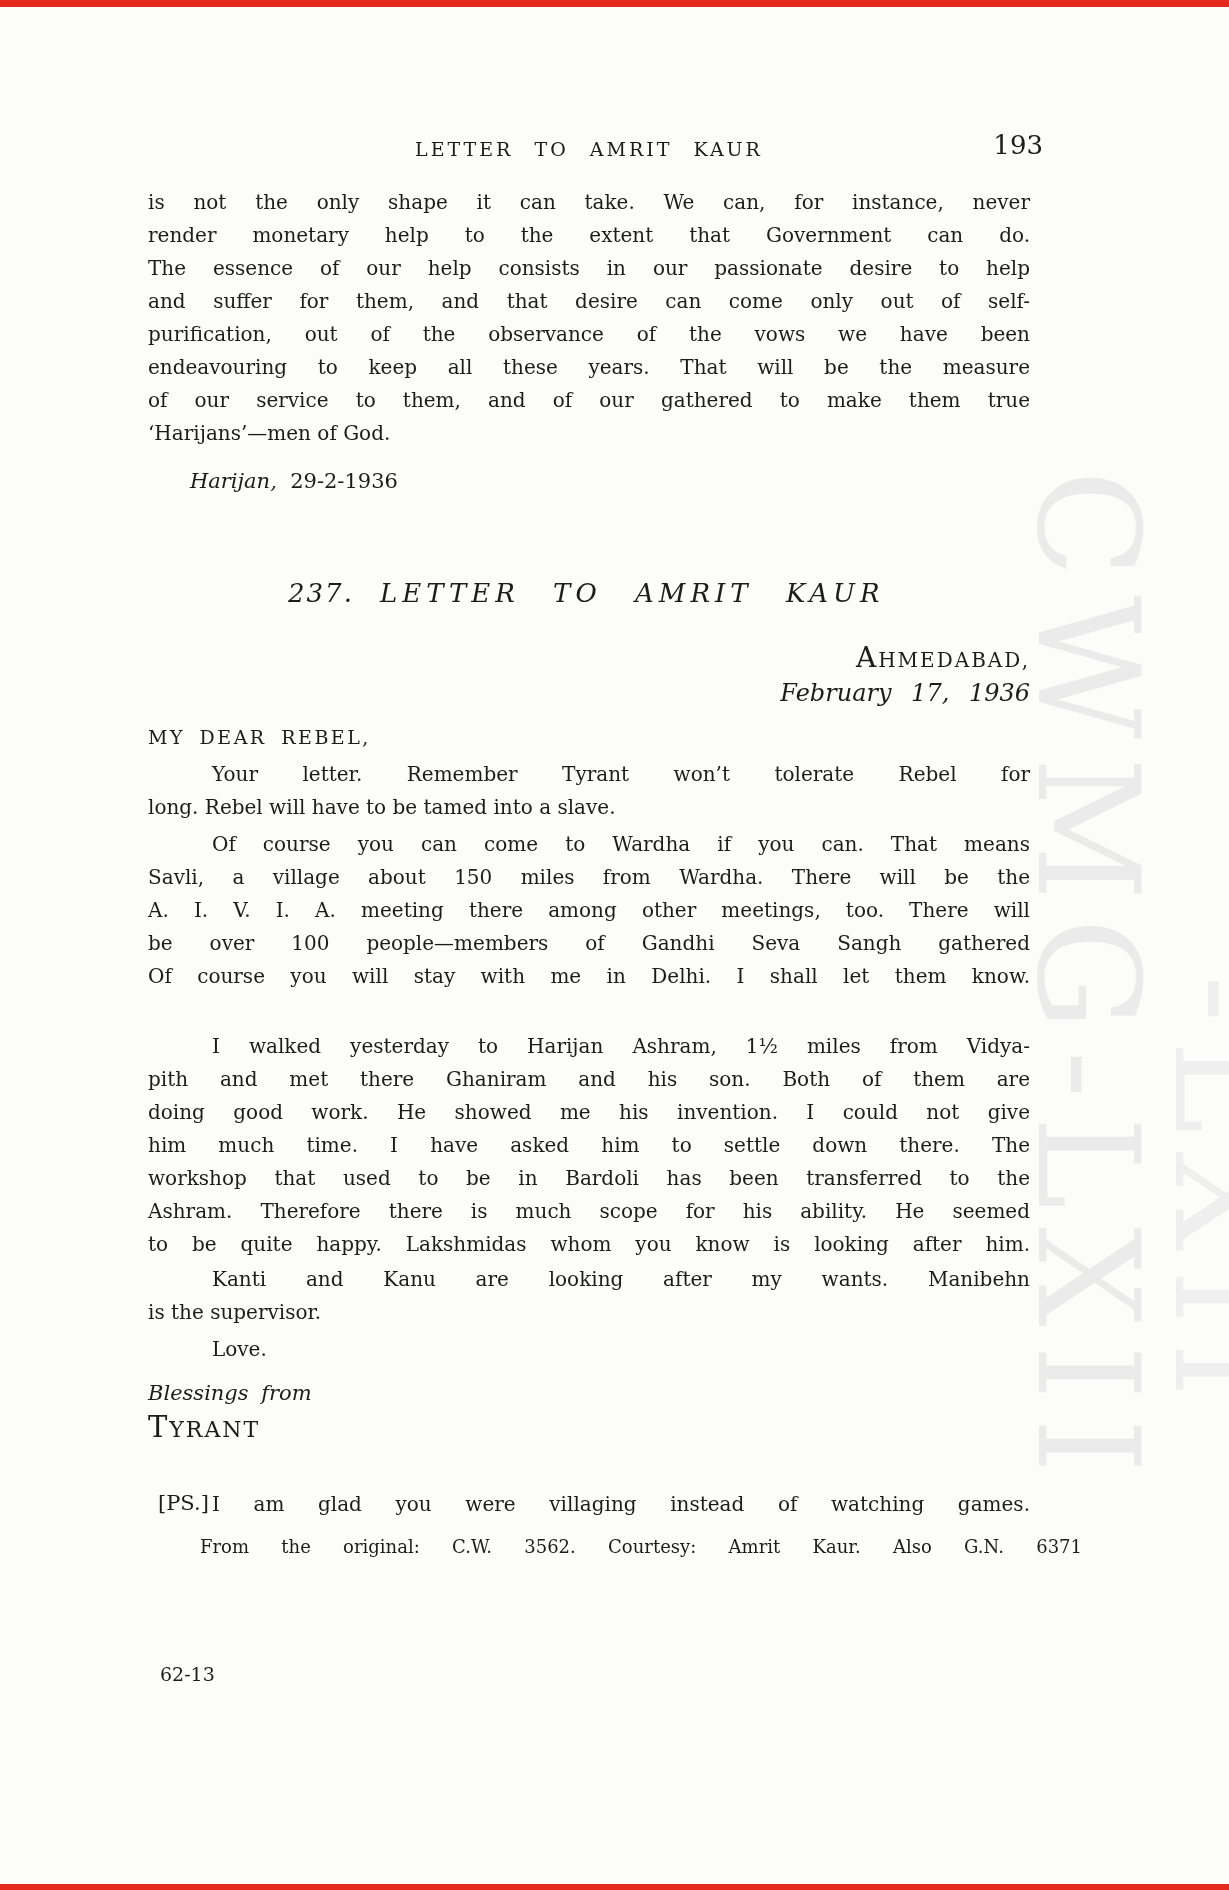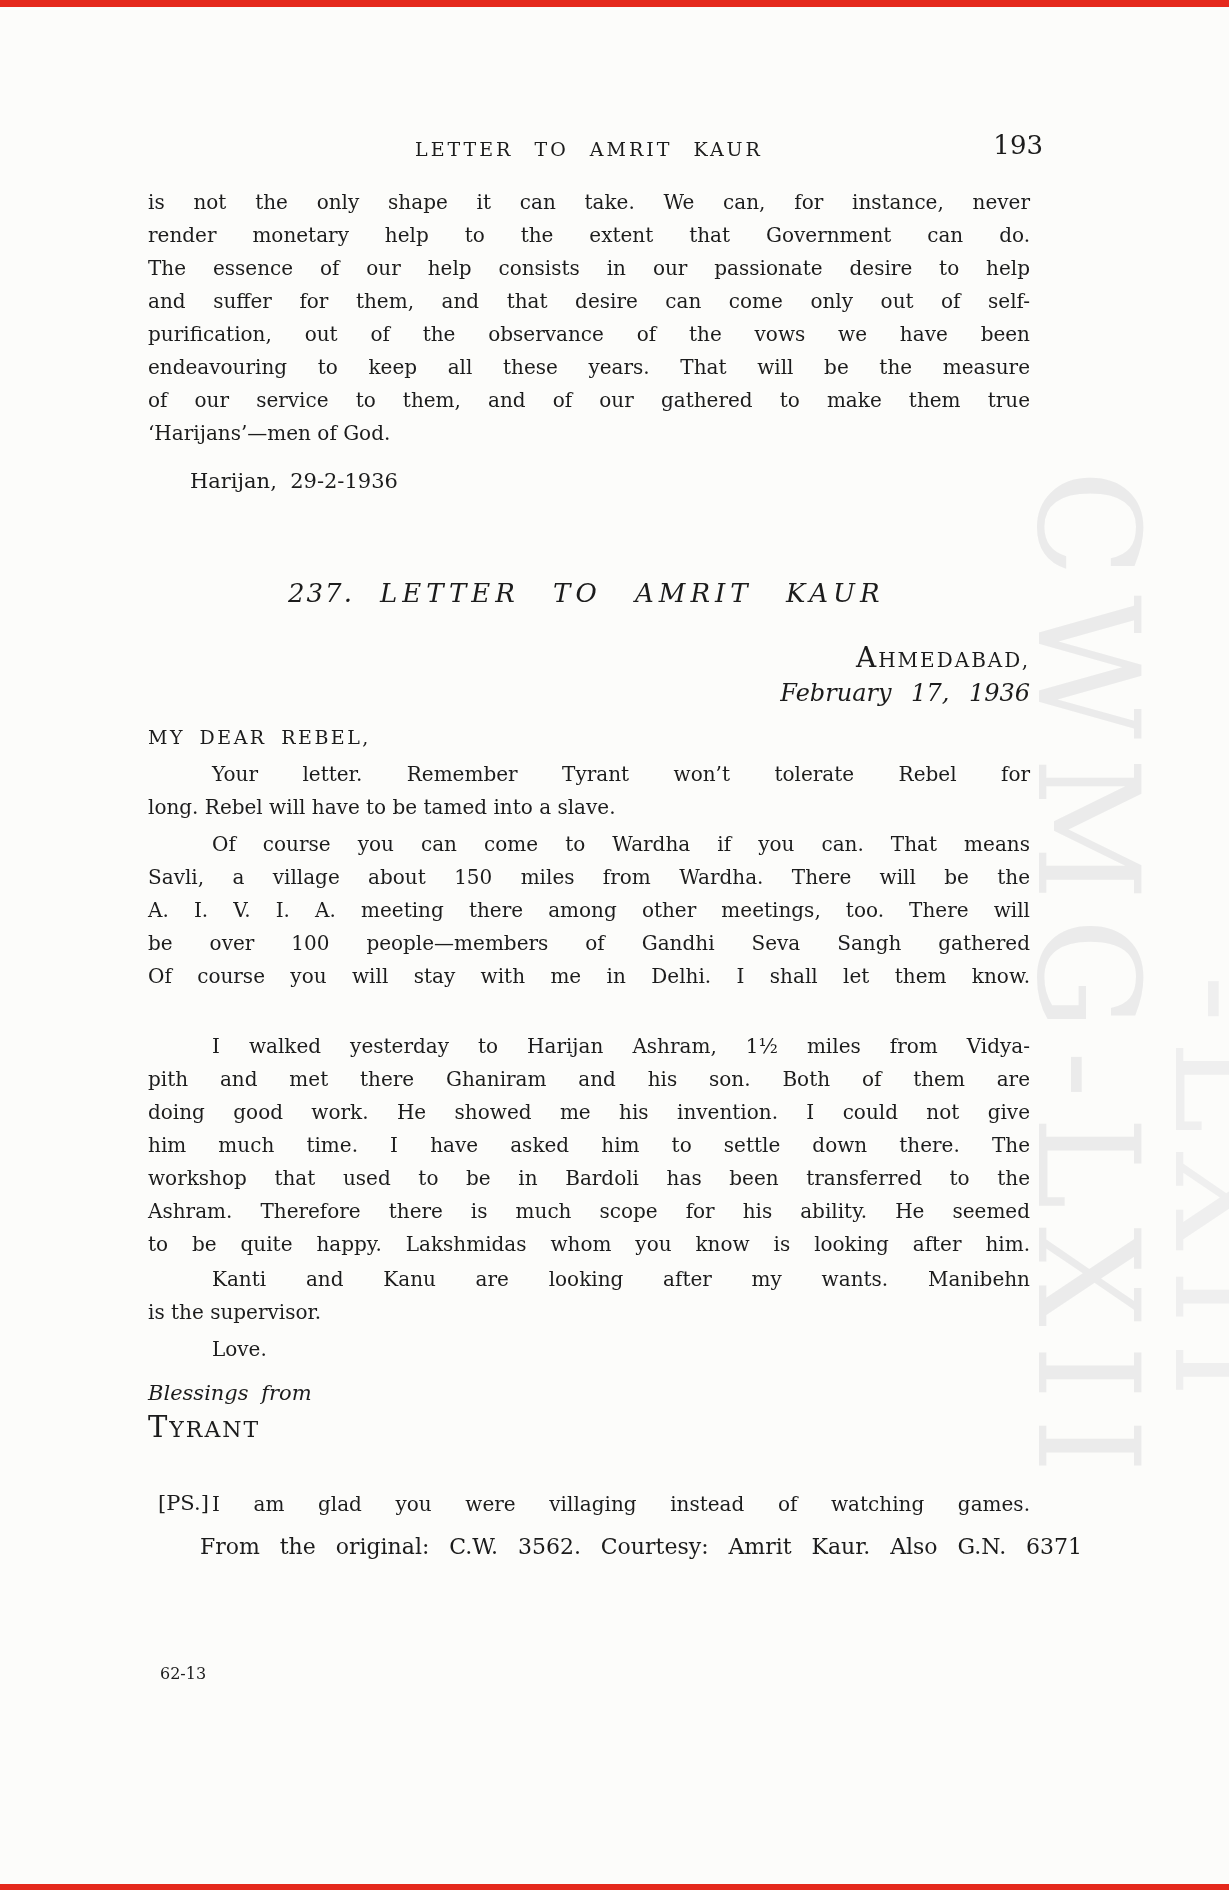--- a/index.html
+++ b/index.html
@@ -32,21 +32,21 @@
   .runhead{top:138px;text-align:center;font-size:19px;letter-spacing:3px;word-spacing:12px;}
   .pageno{position:absolute;top:130px;right:186px;width:auto;left:auto;font-size:26px;z-index:1;}
 
   
   .line{height:33px;line-height:33px;font-size:20px;overflow:visible;}
   .line.just{text-align:justify;text-align-last:justify;-moz-text-align-last:justify;text-justify:inter-word;}
   .line.ind{padding-left:64px;}
   .blk.excerpt{top:186px;}
 
   .srcline{top:466px;padding-left:42px;font-size:21px;line-height:30px;}
-  .srcline .journal{}
+  .srcline .journal{font-style:italic;}
 
   .heading{top:576px;padding-left:140px;font-style:italic;font-size:26px;letter-spacing:5px;word-spacing:20px;line-height:34px;}
   .heading .num{margin-right:26px;letter-spacing:2px;}
 
   .placedate{top:641px;text-align:right;}
   .place{font-size:20px;line-height:33px;letter-spacing:2px;}
   .place::first-letter{font-size:28px;}
   .dateline{font-style:italic;font-size:24px;line-height:33px;word-spacing:12px;}
 
   .salutation{top:724px;font-size:19px;letter-spacing:2.5px;word-spacing:6px;line-height:26px;}
@@ -57,23 +57,23 @@
   .para4{top:1263px;}
   .love{top:1333px;}
 
   .closing{top:1378px;text-align:left;padding-right:2px;}
   .valediction{font-style:italic;font-size:21px;line-height:30px;word-spacing:6px;}
   .signature{font-size:22px;line-height:38px;letter-spacing:2px;}
   .signature::first-letter{font-size:29px;}
 
   .pslabel{top:1488px;padding-left:10px;font-size:21px;line-height:30px;}
   .psline{top:1488px;}
-  .provenance{top:1532px;padding-left:52px;font-size:22px;line-height:30px;
+  .provenance{top:1532px;padding-left:52px;font-size:18px;line-height:30px;
               text-align:justify;text-align-last:justify;-moz-text-align-last:justify;}
-  .folio{top:1661px;left:160px;width:200px;font-size:16px;line-height:26px;}
+  .folio{top:1661px;left:160px;width:200px;font-size:19px;line-height:26px;}
 </style>
 </head>
 <body>
 
 <div class="page">
 
   <div class="redbar top"></div>
   <div class="redbar bottom"></div>
 
   <div class="wm main">CWMG-LXII</div>

